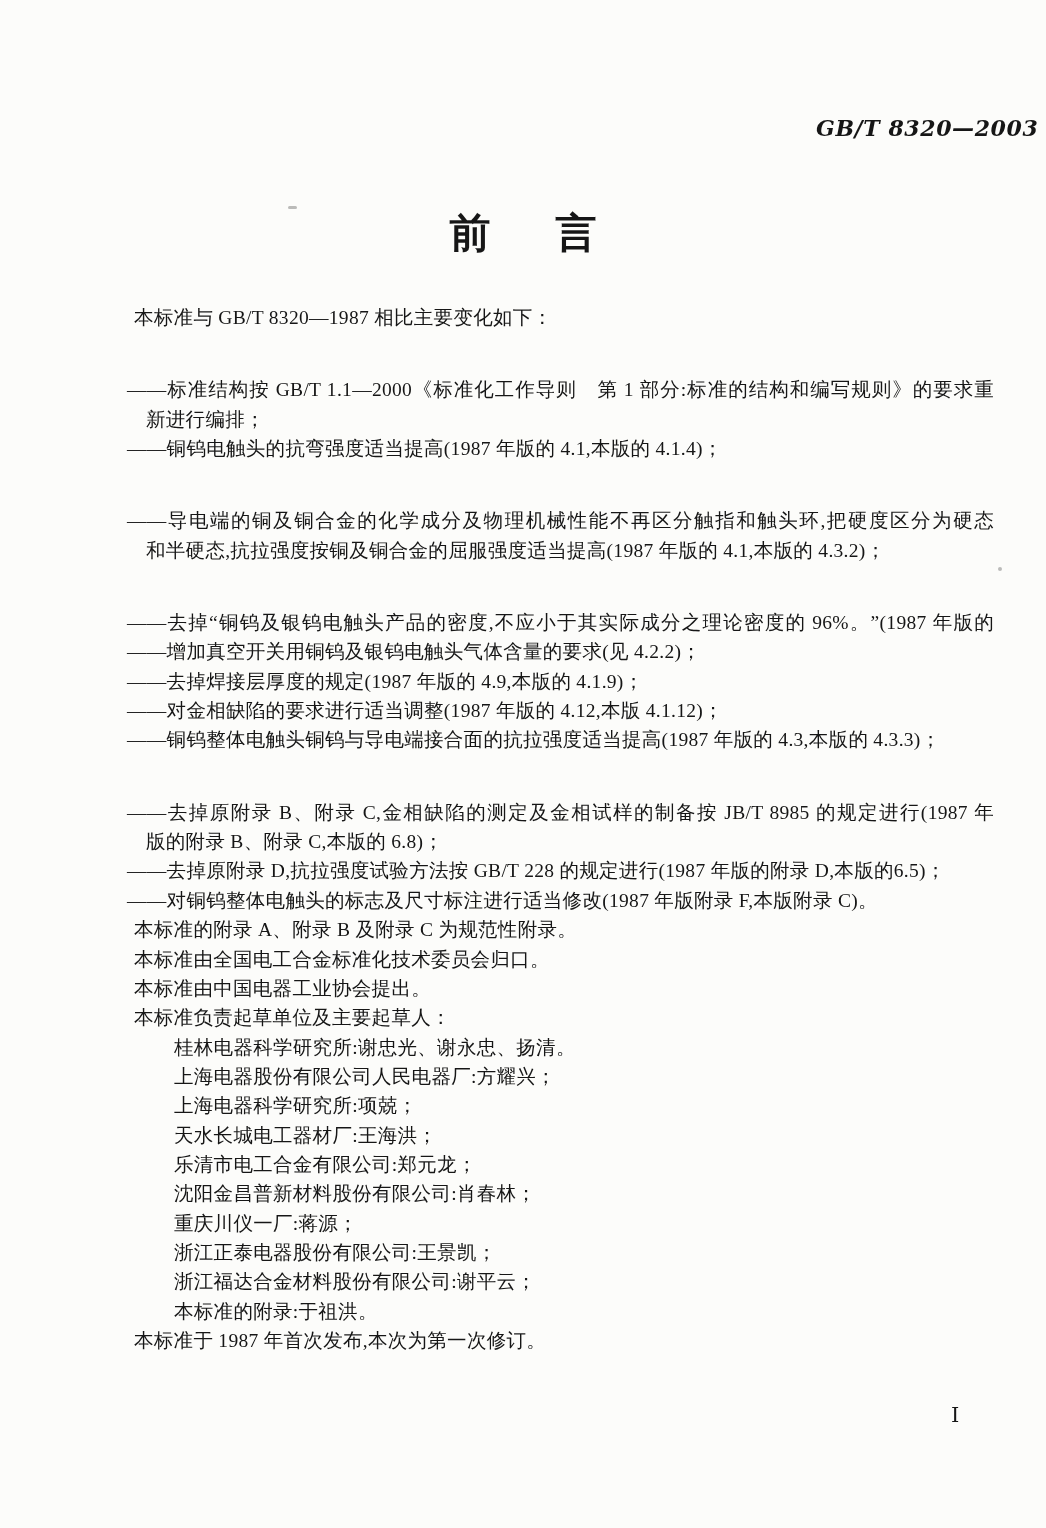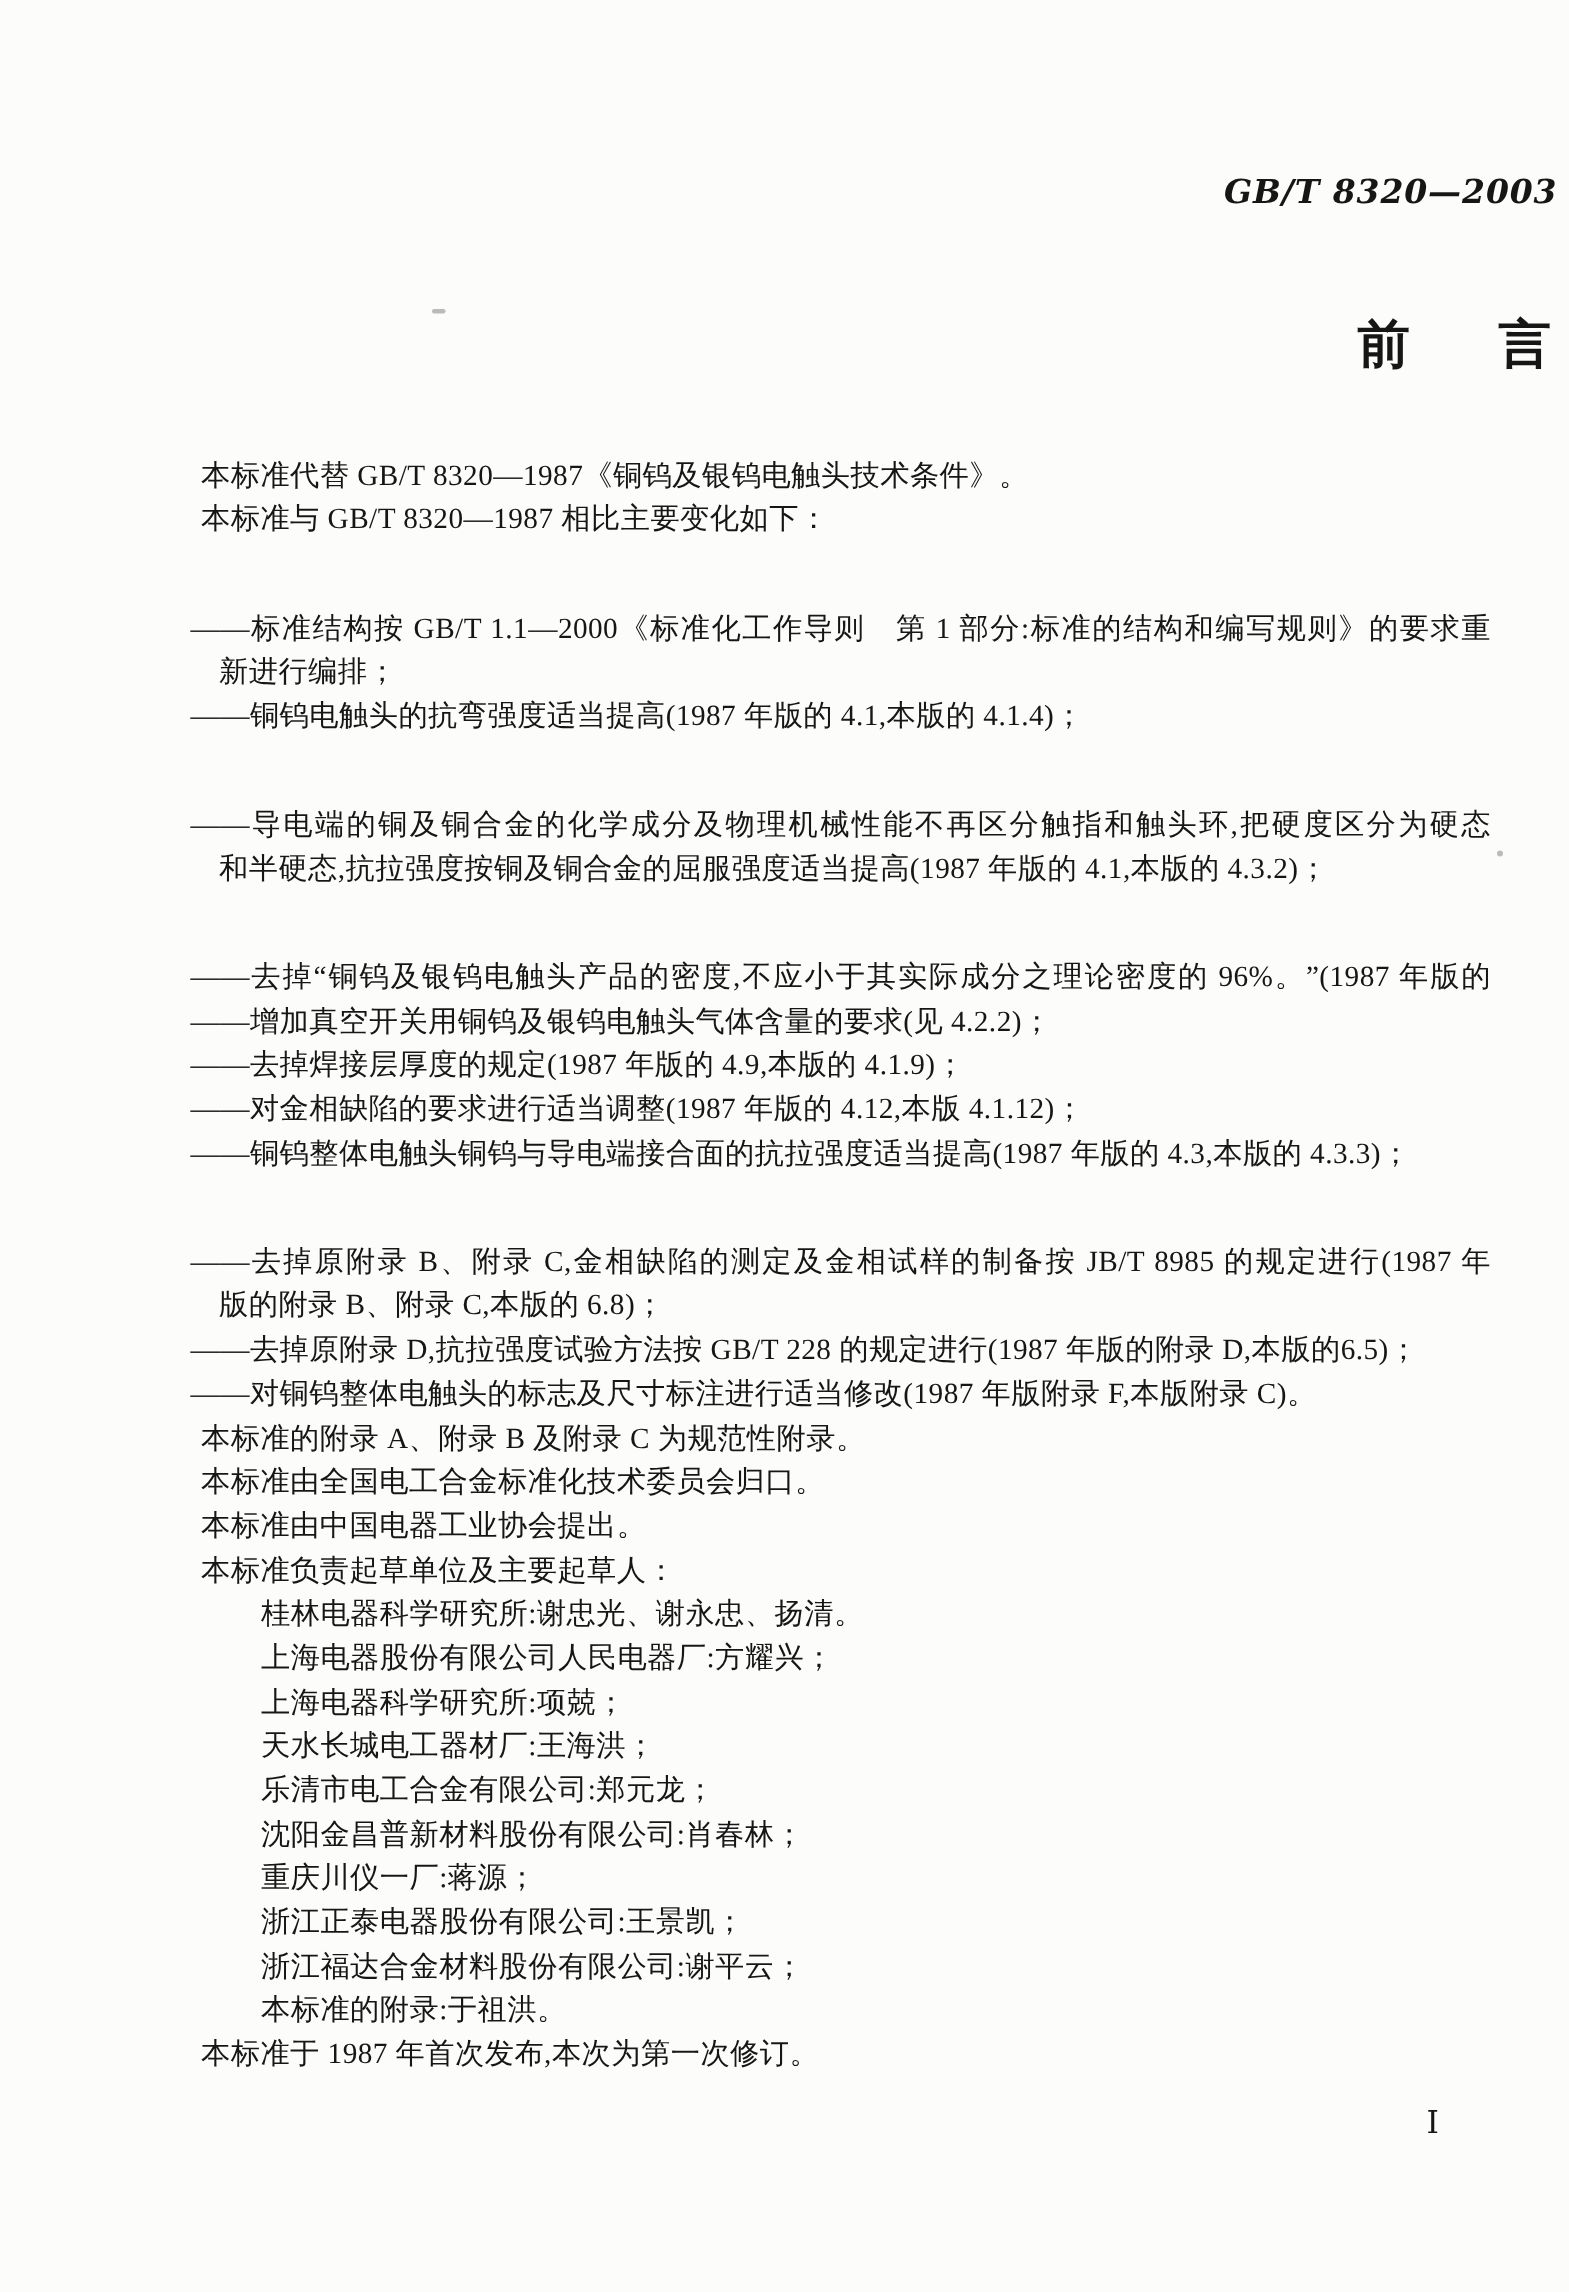--- a/index.html
+++ b/index.html
@@ -14,21 +14,21 @@
   }
   .header-code{
     position:absolute;top:115px;left:816px;
     font-size:22px;font-weight:700;letter-spacing:0.6px;
     font-family:"DejaVu Serif","Liberation Serif",serif;
     white-space:nowrap;
     font-style:italic;
   }
   .doc-title{
     position:absolute;top:206px;left:0;width:1046px;
-    text-align:right;font-size:35px;font-weight:700;
+    text-align:center;font-size:41px;font-weight:700;
     letter-spacing:12px;text-indent:12px;white-space:nowrap;
   }
   .body-block{
     position:absolute;left:134px;top:303px;width:860px;
     font-size:19.5px;line-height:29.35px;letter-spacing:0.3px;
     font-weight:500;
   }
   .line{height:29.35px;white-space:nowrap;}
   .line.dash{margin-left:-7px;}
   .line.cont{margin-left:12px;}
@@ -54,21 +54,20 @@
 <div class="page">
 
   <div class="header-code">GB/T 8320—2003</div>
 
   <div class="doc-title">前　言</div>
 
   <span class="speck speck-1"></span>
   <span class="speck speck-2"></span>
 
   <div class="body-block">
-    <div class="line para">本标准代替 GB/T 8320—1987《铜钨及银钨电触头技术条件》。</div>
     <div class="line para">本标准与 GB/T 8320—1987 相比主要变化如下：</div>
     <div class="line dash justify">——标准结构按 GB/T 1.1—2000《标准化工作导则　第 1 部分:标准的结构和编写规则》的要求重</div>
     <div class="line cont">新进行编排；</div>
     <div class="line dash">——铜钨电触头的抗弯强度适当提高(1987 年版的 4.1,本版的 4.1.4)；</div>
     <div class="line dash justify">——导电端的铜及铜合金的化学成分及物理机械性能不再区分触指和触头环,把硬度区分为硬态</div>
     <div class="line cont">和半硬态,抗拉强度按铜及铜合金的屈服强度适当提高(1987 年版的 4.1,本版的 4.3.2)；</div>
     <div class="line dash justify">——去掉“铜钨及银钨电触头产品的密度,不应小于其实际成分之理论密度的 96%。”(1987 年版的</div>
     <div class="line dash">——增加真空开关用铜钨及银钨电触头气体含量的要求(见 4.2.2)；</div>
     <div class="line dash">——去掉焊接层厚度的规定(1987 年版的 4.9,本版的 4.1.9)；</div>
     <div class="line dash">——对金相缺陷的要求进行适当调整(1987 年版的 4.12,本版 4.1.12)；</div>

